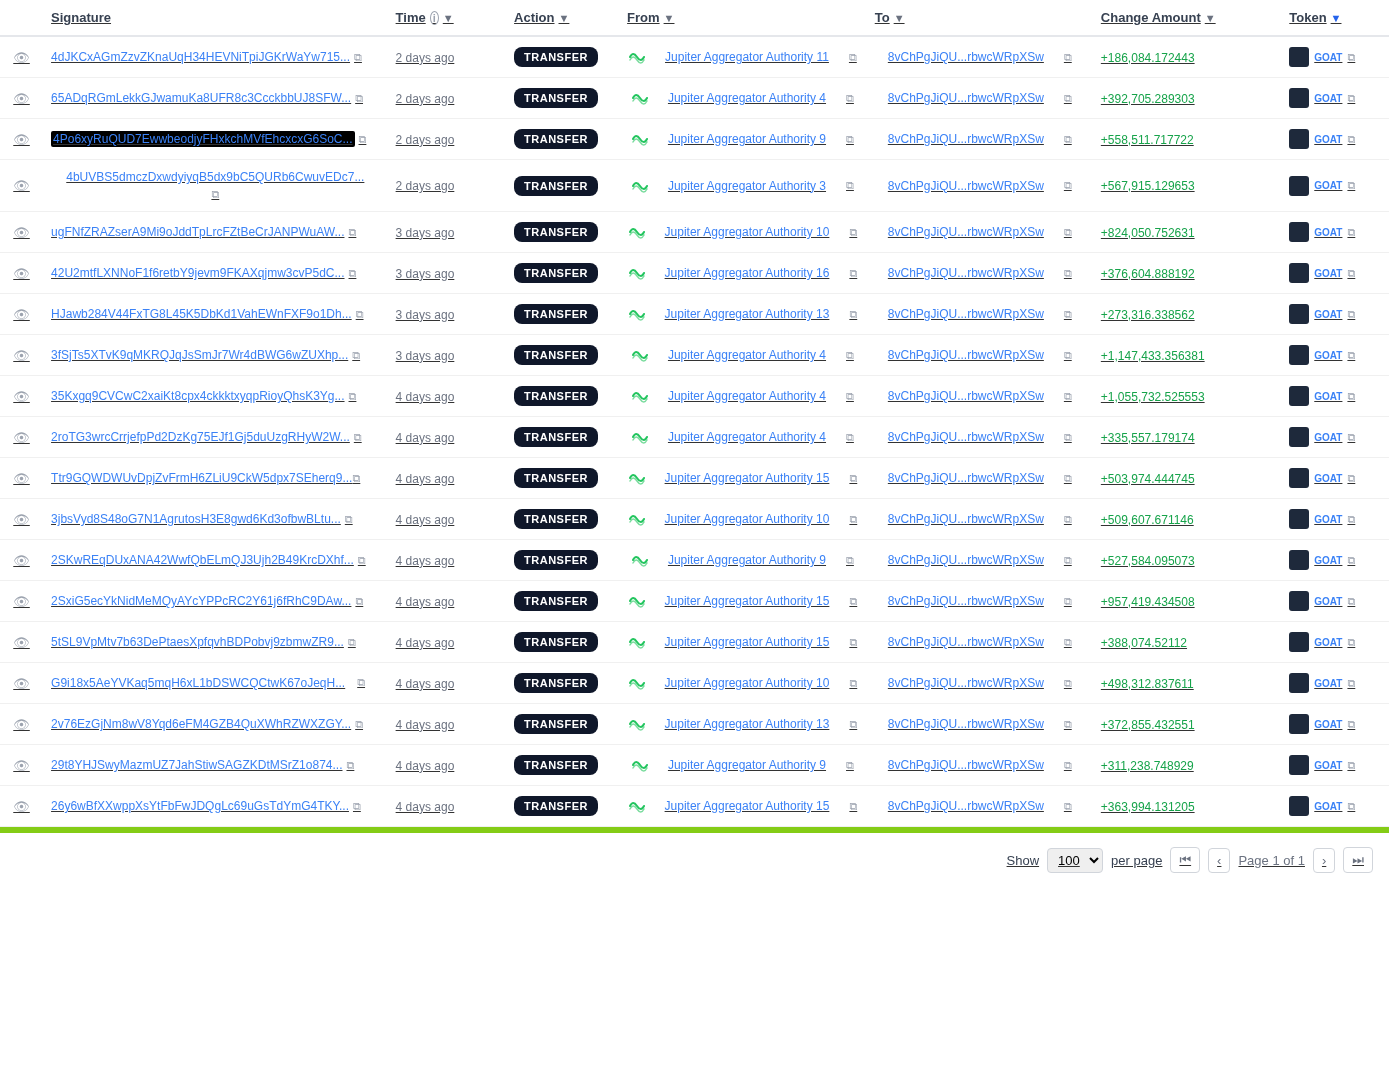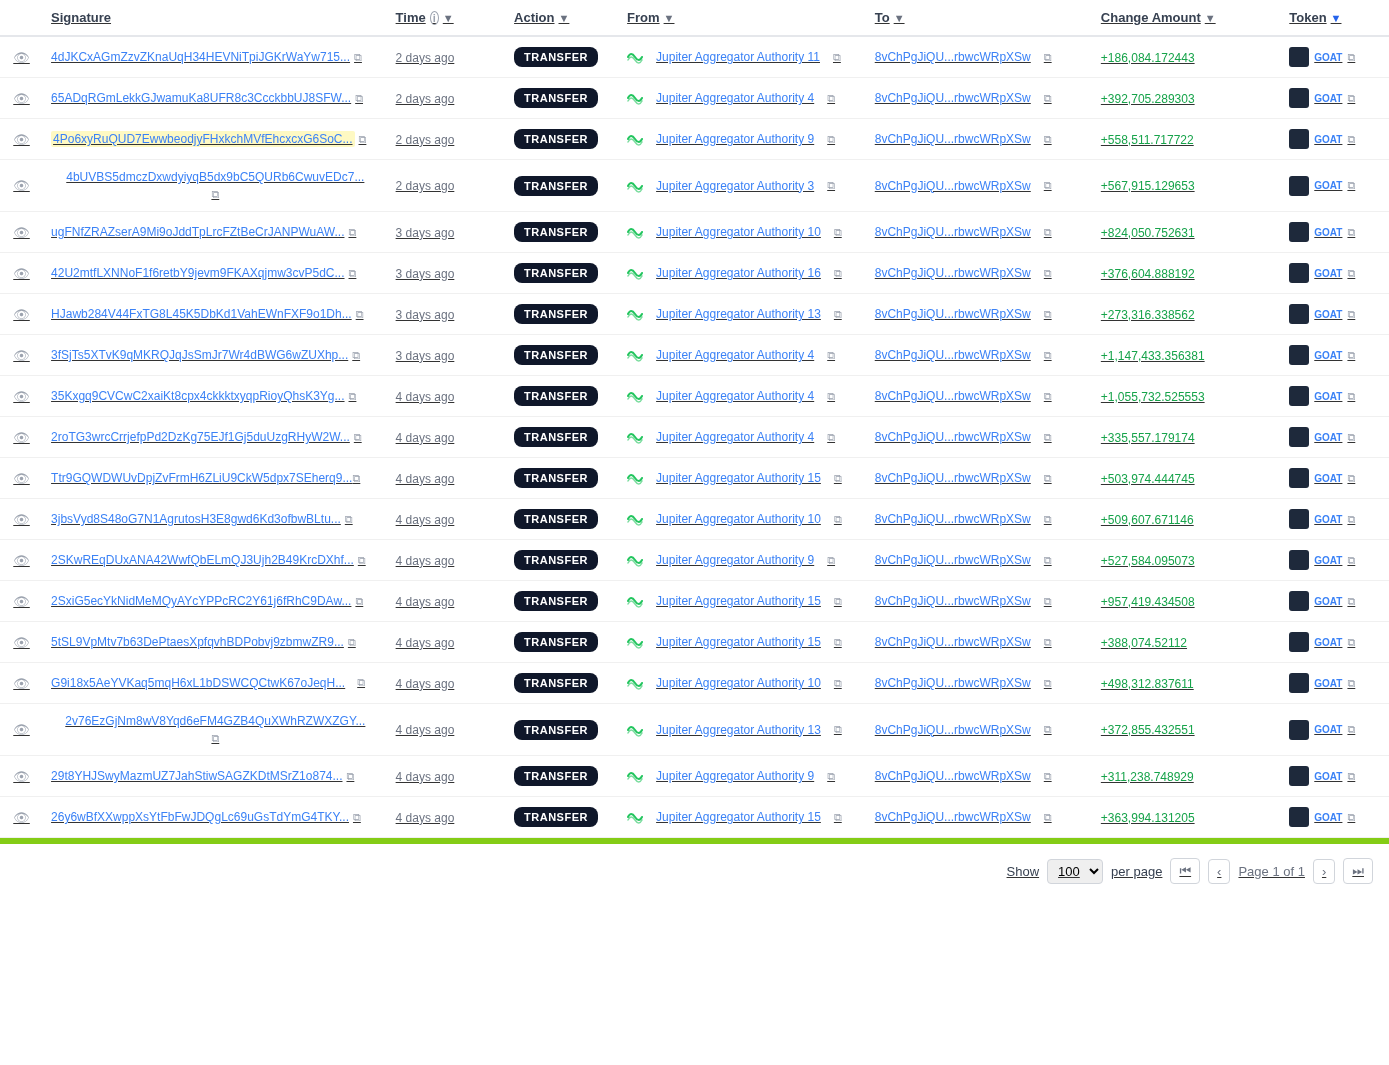--- a/index.html
+++ b/index.html
@@ -56,21 +56,21 @@
     .eye-icon { color: #9ca3af; cursor: pointer; }
     .sig-link {
       color: #3b82f6;
       text-decoration: none;
       font-size: 12px;
       display: flex;
       align-items: center;
       gap: 4px;
     }
     .sig-highlight {
-      background: #fef9c3;
+      background: #000000;
       border-radius: 2px;
       padding: 1px 2px;
     }
     .copy-icon {
       color: #9ca3af;
       cursor: pointer;
       font-size: 11px;
       flex-shrink: 0;
     }
     .time-text { color: #6b7280; font-size: 12px; }
@@ -81,23 +81,24 @@
       border-radius: 8px;
       padding: 4px 10px;
       font-size: 11px;
       font-weight: 700;
       letter-spacing: 0.5px;
       cursor: pointer;
     }
     .from-cell, .to-cell {
       display: flex;
       align-items: center;
-      gap: 13px;
+      gap: 20px;
       font-size: 12px;
       color: #3b82f6;
+      justify-content: center;
     }
     .from-icon {
       width: 16px;
       height: 16px;
       flex-shrink: 0;
     }
     .change-amount {
       color: #16a34a;
       font-size: 12px;
       font-weight: 500;
@@ -761,21 +762,21 @@
             <div class="token-cell">
       <div class="token-icon"></div>
       <a href="#" class="token-link">GOAT</a>
       <span class="copy-icon">⧉</span>
     </div>
           </td>
         </tr>
         <tr>
           <td class="col-eye"><span class="eye-icon">👁</span></td>
           <td class="col-sig">
-            <div style="display:flex;align-items:center;gap:4px;flex-direction:column;">
+            <div style="display:flex;align-items:center;gap:4px;">
         <a href="#" class="sig-link">2v76EzGjNm8wV8Yqd6eFM4GZB4QuXWhRZWXZGY...</a>
         <span class="copy-icon">⧉</span>
       </div>
           </td>
           <td class="col-time"><span class="time-text">4 days ago</span></td>
           <td class="col-action"><button class="transfer-btn">TRANSFER</button></td>
           <td class="col-from">
             <div class="from-cell">
       <svg class="from-icon" viewBox="0 0 16 16" fill="none" xmlns="http://www.w3.org/2000/svg">
         <path d="M1 8 Q4 2 8 8 Q12 14 15 8" stroke="#22c55e" stroke-width="2" fill="none" stroke-linecap="round"></path>

